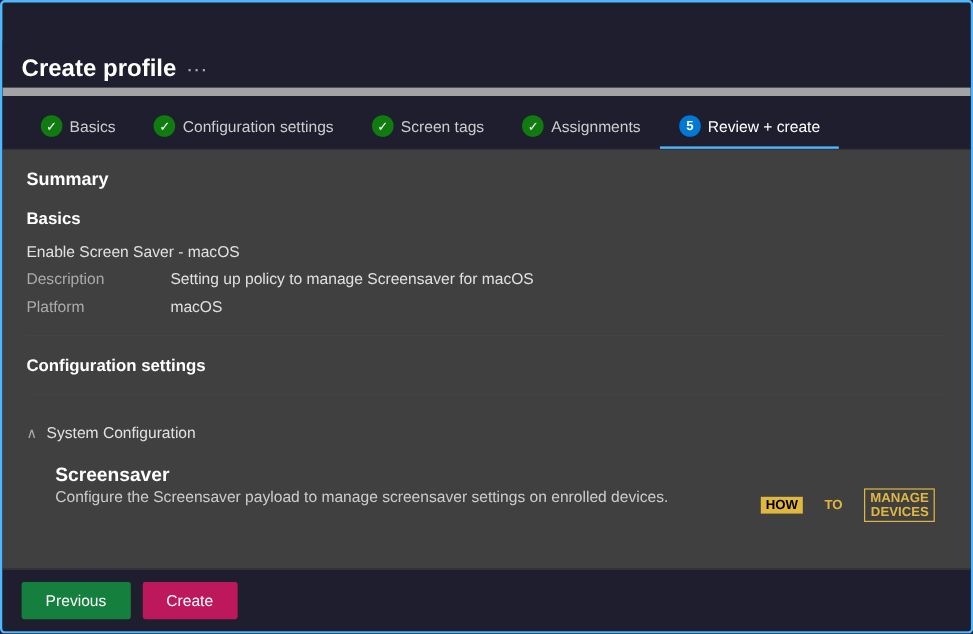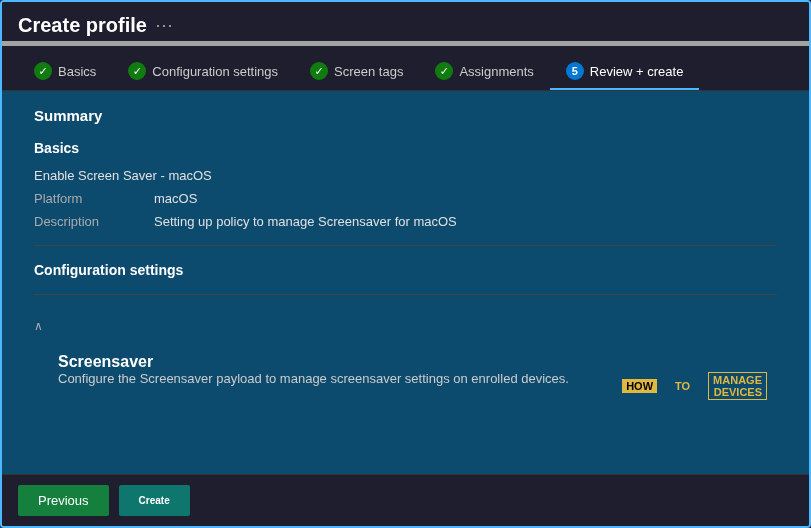--- a/index.html
+++ b/index.html
@@ -18,22 +18,23 @@
       border: 2px solid #4db8ff;
       border-radius: 4px;
       display: flex;
       flex-direction: column;
       overflow: hidden;
       color: #e0e0e0;
     }
     .title-bar {
       background: #1e1e2e;
       padding: 12px 16px 4px 16px;
-      border-bottom: 5px solid #a3a3a3;
-      flex-shrink: 0;
+      border-bottom: 7px solid #a3a3a3;
+      flex-shrink: 0;
+      margin-top: 32px;
     }
     .title-bar-top {
       display: flex;
       align-items: center;
       gap: 8px;
     }
     .title-main {
       font-size: 20px;
       font-weight: 600;
       color: #ffffff;
@@ -93,22 +94,22 @@
       align-items: center;
       justify-content: center;
       font-size: 11px;
       color: #ffffff;
       flex-shrink: 0;
       font-weight: bold;
     }
     .content {
       flex: 1;
       overflow-y: auto;
-      padding: 16px 32px;
-      background: #0c4a6e;
+      padding: 16px 20px;
+      background: #404040;
     }
     .section-title {
       font-size: 15px;
       font-weight: 600;
       color: #ffffff;
       margin-bottom: 16px;
     }
     .subsection-title {
       font-size: 14px;
       font-weight: 600;
@@ -177,28 +178,27 @@
     .btn-previous {
       background: #15803d;
       color: #ffffff;
       border: none;
       padding: 8px 20px;
       font-size: 13px;
       cursor: pointer;
       border-radius: 2px;
     }
     .btn-create {
-      background: #0f766e;
+      background: #be185d;
       color: #ffffff;
       border: none;
       padding: 8px 20px;
-      font-size: 10px;
+      font-size: 13px;
       cursor: pointer;
       border-radius: 2px;
-      font-weight: bold;
     }
     .content-inner {
       position: relative;
     }
   </style>
 </head>
 <body>
 
 <div class="window">
 
@@ -236,36 +236,37 @@
     <div class="content-inner">
 
       <div class="section-title">Summary</div>
 
       <div class="subsection-title">Basics</div>
 
       <div class="field-row">
         <span class="field-value">Enable Screen Saver - macOS</span>
       </div>
       <div class="field-row">
+        <span class="field-label">Description</span>
+        <span class="field-value">Setting up policy to manage Screensaver for macOS</span>
+      </div>
+      <div class="field-row">
         <span class="field-label">Platform</span>
         <span class="field-value">macOS</span>
       </div>
-      <div class="field-row">
-        <span class="field-label">Description</span>
-        <span class="field-value">Setting up policy to manage Screensaver for macOS</span>
-      </div>
 
       <hr class="divider">
 
       <div class="config-header">Configuration settings</div>
 
       <hr class="divider">
 
       <div class="collapsible-row">
         <span class="chevron">∧</span>
+        <span>System Configuration</span>
       </div>
 
       <div class="screensaver-section">
         <div class="screensaver-title">Screensaver</div>
         <div class="screensaver-desc">Configure the Screensaver payload to manage screensaver settings on enrolled devices.</div>
       </div>
 
       <div style="position:absolute; bottom: -10px; right: 10px; display:flex; align-items:center; gap:18px;text-align:right;">
         <span style="background:#e0b840; color:#000; padding:1px 4px; font-size:11px; font-weight:bold;">HOW</span>
         <span style="color:#e0b840; font-size:11px; font-weight:bold;">TO</span>

